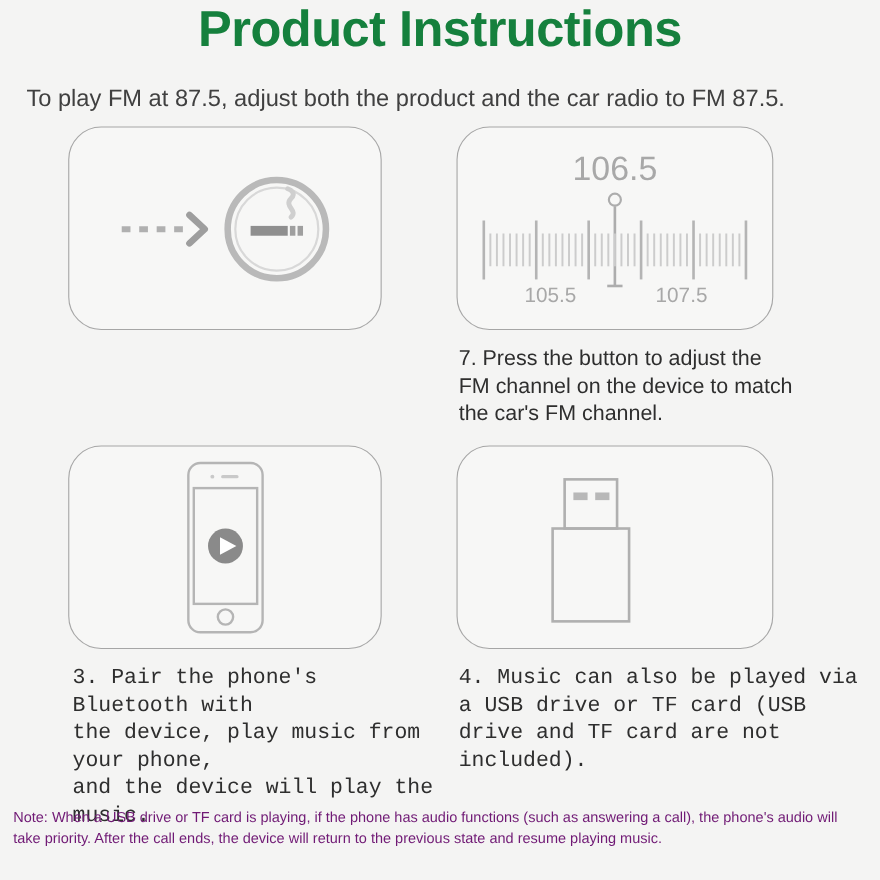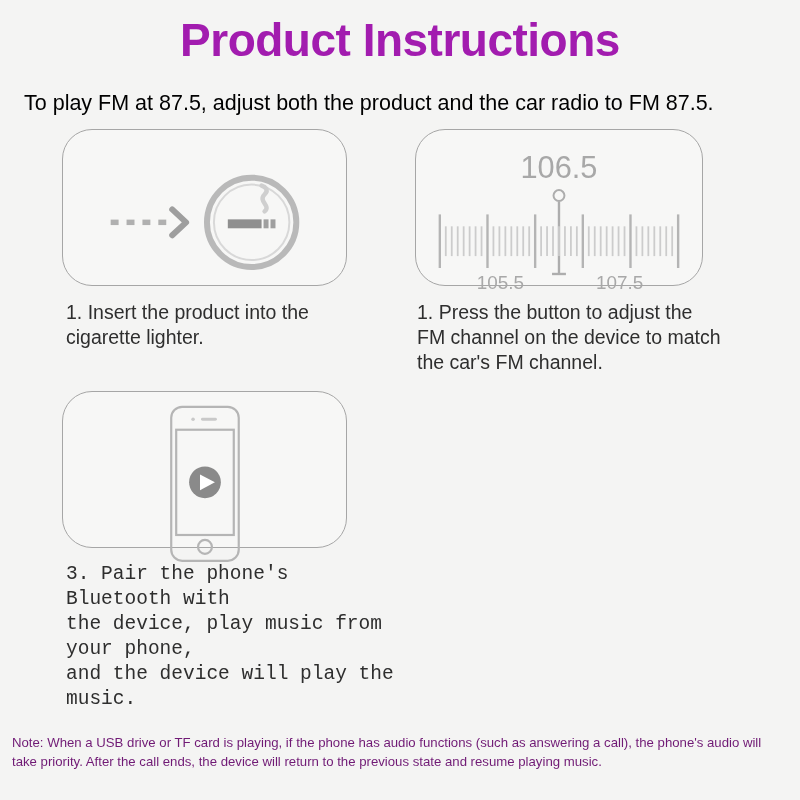--- a/index.html
+++ b/index.html
@@ -15,53 +15,52 @@
     overflow: hidden;
     position: relative;
   }
 
   
   .page-title {
     text-align: center;
     font-size: 46px;
     font-weight: bold;
     letter-spacing: -0.5px;
-    color: #a21caf;
-    margin: 0;
-    padding-top: 14px;
+    color: #15803d;
+    margin: 0;
     line-height: 1.15;
   }
 
   .intro {
     margin: 0;
     padding: 22px 24px 0 24px;
     font-size: 21.5px;
     line-height: 1.32;
-    color: #000000;
+    color: #404040;
     max-width: 760px;
   }
 
   
   .grid {
     padding: 12px 0 0 0;
   }
   .row {
     display: flex;
     justify-content: flex-start;
   }
   .cell {
     width: 400px;
     box-sizing: border-box;
   }
   .cell.left  { padding-left: 62px; }
   .cell.right { padding-left: 15px; }
 
   .panel {
     width: 285px;
-    height: 157px;
+    height: 185px;
     border: 1.6px solid #a6a6a6;
     border-radius: 30px;
     background: #f7f7f6;
     position: relative;
     box-sizing: border-box;
     padding-left: 28px;
   }
   .cell.right .panel { width: 288px; }
 
   .caption {
@@ -119,22 +118,20 @@
           <circle cx="190" cy="93" r="38" fill="none" stroke="#d8d8d8" stroke-width="2"></circle>
 
           <g>
             <rect x="166" y="90" width="34" height="9" fill="#8f8f8f"></rect>
             <rect x="202" y="90" width="5" height="9" fill="#9f9f9f"></rect>
             <rect x="209" y="90" width="5" height="9" fill="#9f9f9f"></rect>
             <path d="M203,82 C210,76 196,72 203,65 C208,60 203,57 200,56" fill="none" stroke="#cfcfcf" stroke-width="4.5" stroke-linecap="round"></path>
           </g>
         </svg>
       </div>
-      <p class="caption">1. Insert the product into the
-cigarette lighter.</p>
     </div>
 
     <div class="cell right">
       <div class="panel">
         <svg class="ill" viewBox="0 0 288 185">
           <text id="tuner-freq" x="144" y="48" text-anchor="middle" font-family="Liberation Sans, sans-serif" font-size="31" fill="#a8a8a8">106.5</text>
 
           <circle cx="144" cy="66" r="5.5" fill="none" stroke="#adadad" stroke-width="2"></circle>
           <line x1="144" y1="72" x2="144" y2="145" stroke="#adadad" stroke-width="2.4"></line>
           <line x1="137" y1="145" x2="151" y2="145" stroke="#adadad" stroke-width="2.4"></line>
@@ -180,21 +177,21 @@
               <line x1="246.00" x2="246.00" y1="97.00" y2="127.00" stroke="#cccccc" stroke-width="1.8"></line>
               <line x1="252.00" x2="252.00" y1="97.00" y2="127.00" stroke="#cccccc" stroke-width="1.8"></line>
               <line x1="258.00" x2="258.00" y1="97.00" y2="127.00" stroke="#cccccc" stroke-width="1.8"></line>
               <line x1="264.00" x2="264.00" y1="85.00" y2="139.00" stroke="#b4b4b4" stroke-width="2.4"></line>
             </g>
 
           <text x="85" y="160" text-anchor="middle" font-family="Liberation Sans, sans-serif" font-size="19" fill="#a8a8a8">105.5</text>
           <text x="205" y="160" text-anchor="middle" font-family="Liberation Sans, sans-serif" font-size="19" fill="#a8a8a8">107.5</text>
         </svg>
       </div>
-      <p class="caption">1. Press the button to adjust the
+      <p class="caption">7. Press the button to adjust the
 FM channel on the device to match
 the car's FM channel.</p>
     </div>
   </div>
 
   <div class="row bottom">
 
     <div class="cell left">
       <div class="panel">
         <svg class="ill" viewBox="0 0 285 185">
@@ -210,16 +207,33 @@
             <circle cx="143" cy="91" r="16" fill="#8a8a8a"></circle>
             <polygon points="138,83 153,91 138,99" fill="#ffffff"></polygon>
           </g>
         </svg>
       </div>
       <p class="caption">3. Pair the phone's Bluetooth with
 the device, play music from your phone,
 and the device will play the music.</p>
     </div>
 
+    <div class="cell right">
+      <div class="panel">
+        <svg class="ill" viewBox="0 0 288 185">
+          <g stroke="#b0b0b0" stroke-width="2.4" fill="none">
+            <rect x="98" y="30" width="48" height="45"></rect>
+            <rect x="87" y="75" width="70" height="85"></rect>
+          </g>
+          <g fill="#b8b8b8">
+            <rect x="106" y="42" width="13" height="7"></rect>
+            <rect x="126" y="42" width="13" height="7"></rect>
+          </g>
+        </svg>
+      </div>
+      <p class="caption">4. Music can also be played via
+a USB drive or TF card (USB
+drive and TF card are not included).</p>
+    </div>
   </div>
 </div>
 
 <p class="note">Note: When a USB drive or TF card is playing, if the phone has audio functions (such as answering a call), the phone's audio will take priority. After the call ends, the device will return to the previous state and resume playing music.</p>
 
 </body></html>

